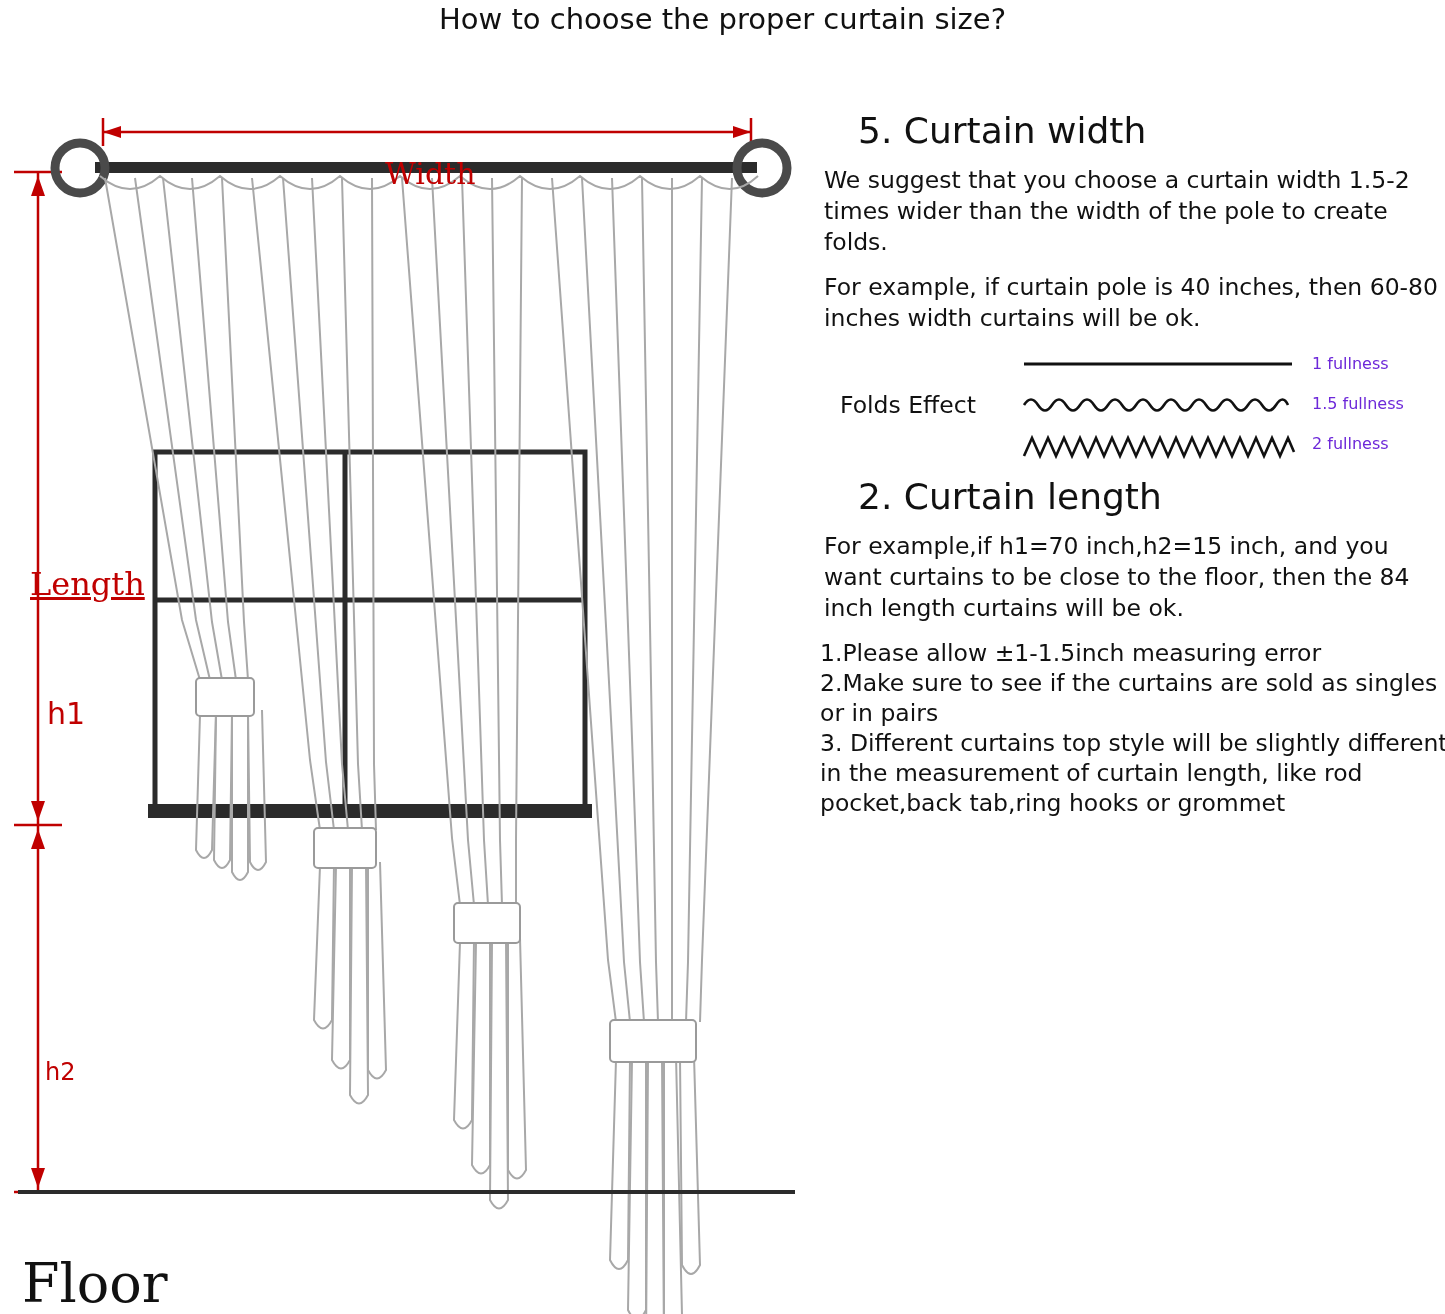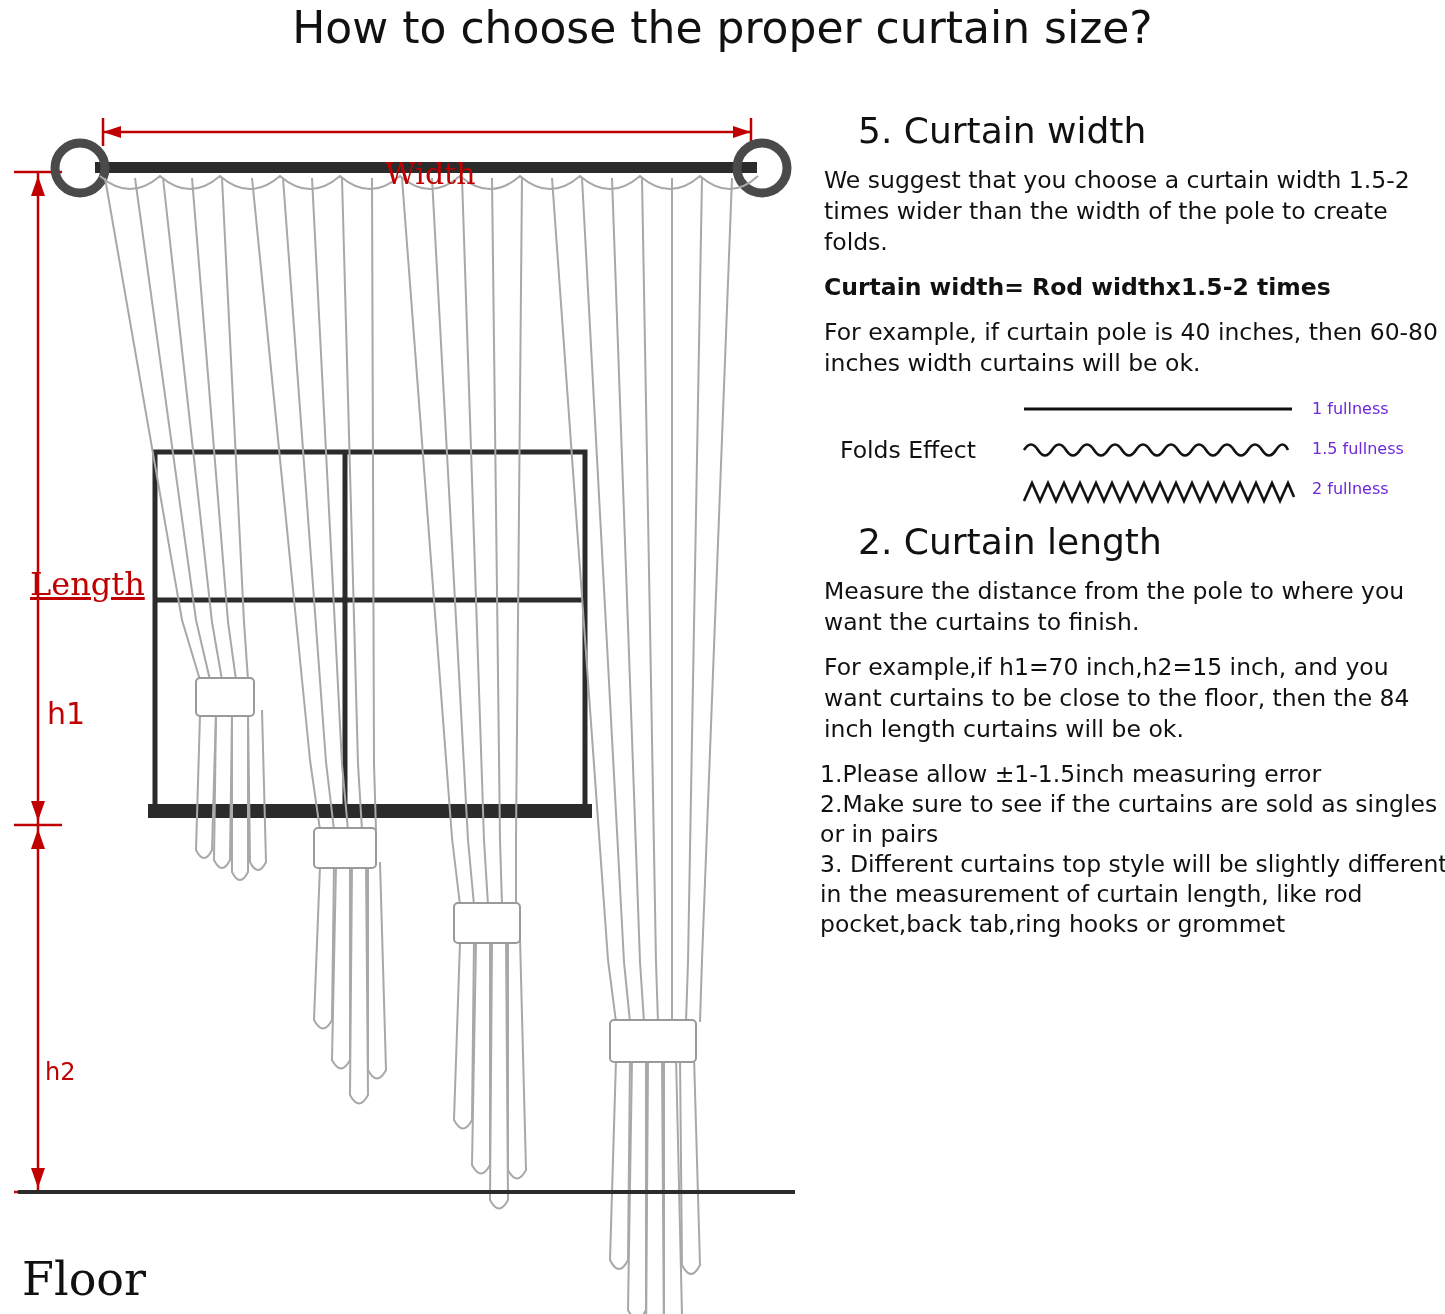--- a/index.html
+++ b/index.html
@@ -16,42 +16,42 @@
     overflow: hidden;
   }
 
   .title {
     position: absolute;
     top: 2px;
     left: 0;
     width: 1445px;
     text-align: center;
     font-family: "DejaVu Sans", sans-serif;
-    font-size: 44px;
+    font-size: 29px;
     letter-spacing: 0px;
     color: #111;
     font-weight: 400;
   }
 
   
   .diagram {
     position: absolute;
     left: 0;
     top: 60px;
     width: 800px;
     height: 1254px;
   }
   .diagram svg { display: block; }
 
   .floor-label {
     position: absolute;
     left: 22px;
     top: 1192px;
     font-family: "DejaVu Serif", serif;
-    font-size: 46px;
+    font-size: 54px;
     color: #111;
     text-align: right;
   }
   .lbl-width {
     position: absolute;
     left: 385px;
     top: 96px;
     font-family: "DejaVu Serif", serif;
     font-size: 30px;
     color: #c00000;
@@ -243,38 +243,36 @@
   <div class="lbl-h1">h1</div>
   <div class="lbl-h2">h2</div>
   <div class="floor-label">Floor</div>
 </div>
 
 <div class="right">
 
   <h2 class="sec">5. Curtain width</h2>
 
   <p class="p">We suggest that you choose a curtain width 1.5-2 times wider than the width of the pole to create folds.</p>
-  <p class="p bold">Curtain width= Rod widthx1.5-2 times</p>
   <p class="p">For example, if curtain pole is 40 inches, then 60-80 inches width curtains will be ok.</p>
 
   <div class="folds-block">
     <div class="folds-label">Folds Effect</div>
     <svg class="folds-svg" width="280" height="118" viewBox="0 0 280 118">
       <line x1="4" y1="14" x2="272" y2="14" stroke="#111" stroke-width="3"></line>
       <path d="M4 55 q7 -11 14 0 q7 11 14 0 q7 -11 14 0 q7 11 14 0 q7 -11 14 0 q7 11 14 0 q7 -11 14 0 q7 11 14 0 q7 -11 14 0 q7 11 14 0 q7 -11 14 0 q7 11 14 0 q7 -11 14 0 q7 11 14 0 q7 -11 14 0 q7 11 14 0 q7 -11 14 0 q7 11 14 0 q7 -11 12 0" fill="none" stroke="#111" stroke-width="2.6"></path>
       <path d="M4 106 L12 88 L20 106 L28 88 L36 106 L44 88 L52 106 L60 88 L68 106 L76 88 L84 106 L92 88 L100 106 L108 88 L116 106 L124 88 L132 106 L140 88 L148 106 L156 88 L164 106 L172 88 L180 106 L188 88 L196 106 L204 88 L212 106 L220 88 L228 106 L236 88 L244 106 L252 88 L260 106 L268 88 L274 102" fill="none" stroke="#111" stroke-width="2.6"></path>
     </svg>
     <div class="fullness-1">1 fullness</div>
     <div class="fullness-15">1.5 fullness</div>
     <div class="fullness-2">2 fullness</div>
   </div>
 
   <h2 class="sec sec2">2. Curtain length</h2>
 
-  <p class="p">Measure the distance from the pole to where you want the curtains to finish.</p>
 
 
   <p class="p">For example,if h1=70 inch,h2=15 inch, and you want curtains to be close to the floor, then the 84 inch length curtains will be ok.</p>
 
   <div class="note-list">1.Please allow ±1-1.5inch measuring error</div>
   <div class="note-list">2.Make sure to see if the curtains are sold as singles or in pairs</div>
   <div class="note-list">3. Different curtains top style will be slightly different in the measurement of curtain length, like rod pocket,back tab,ring hooks or grommet</div>
 </div>
 
 </body></html>

